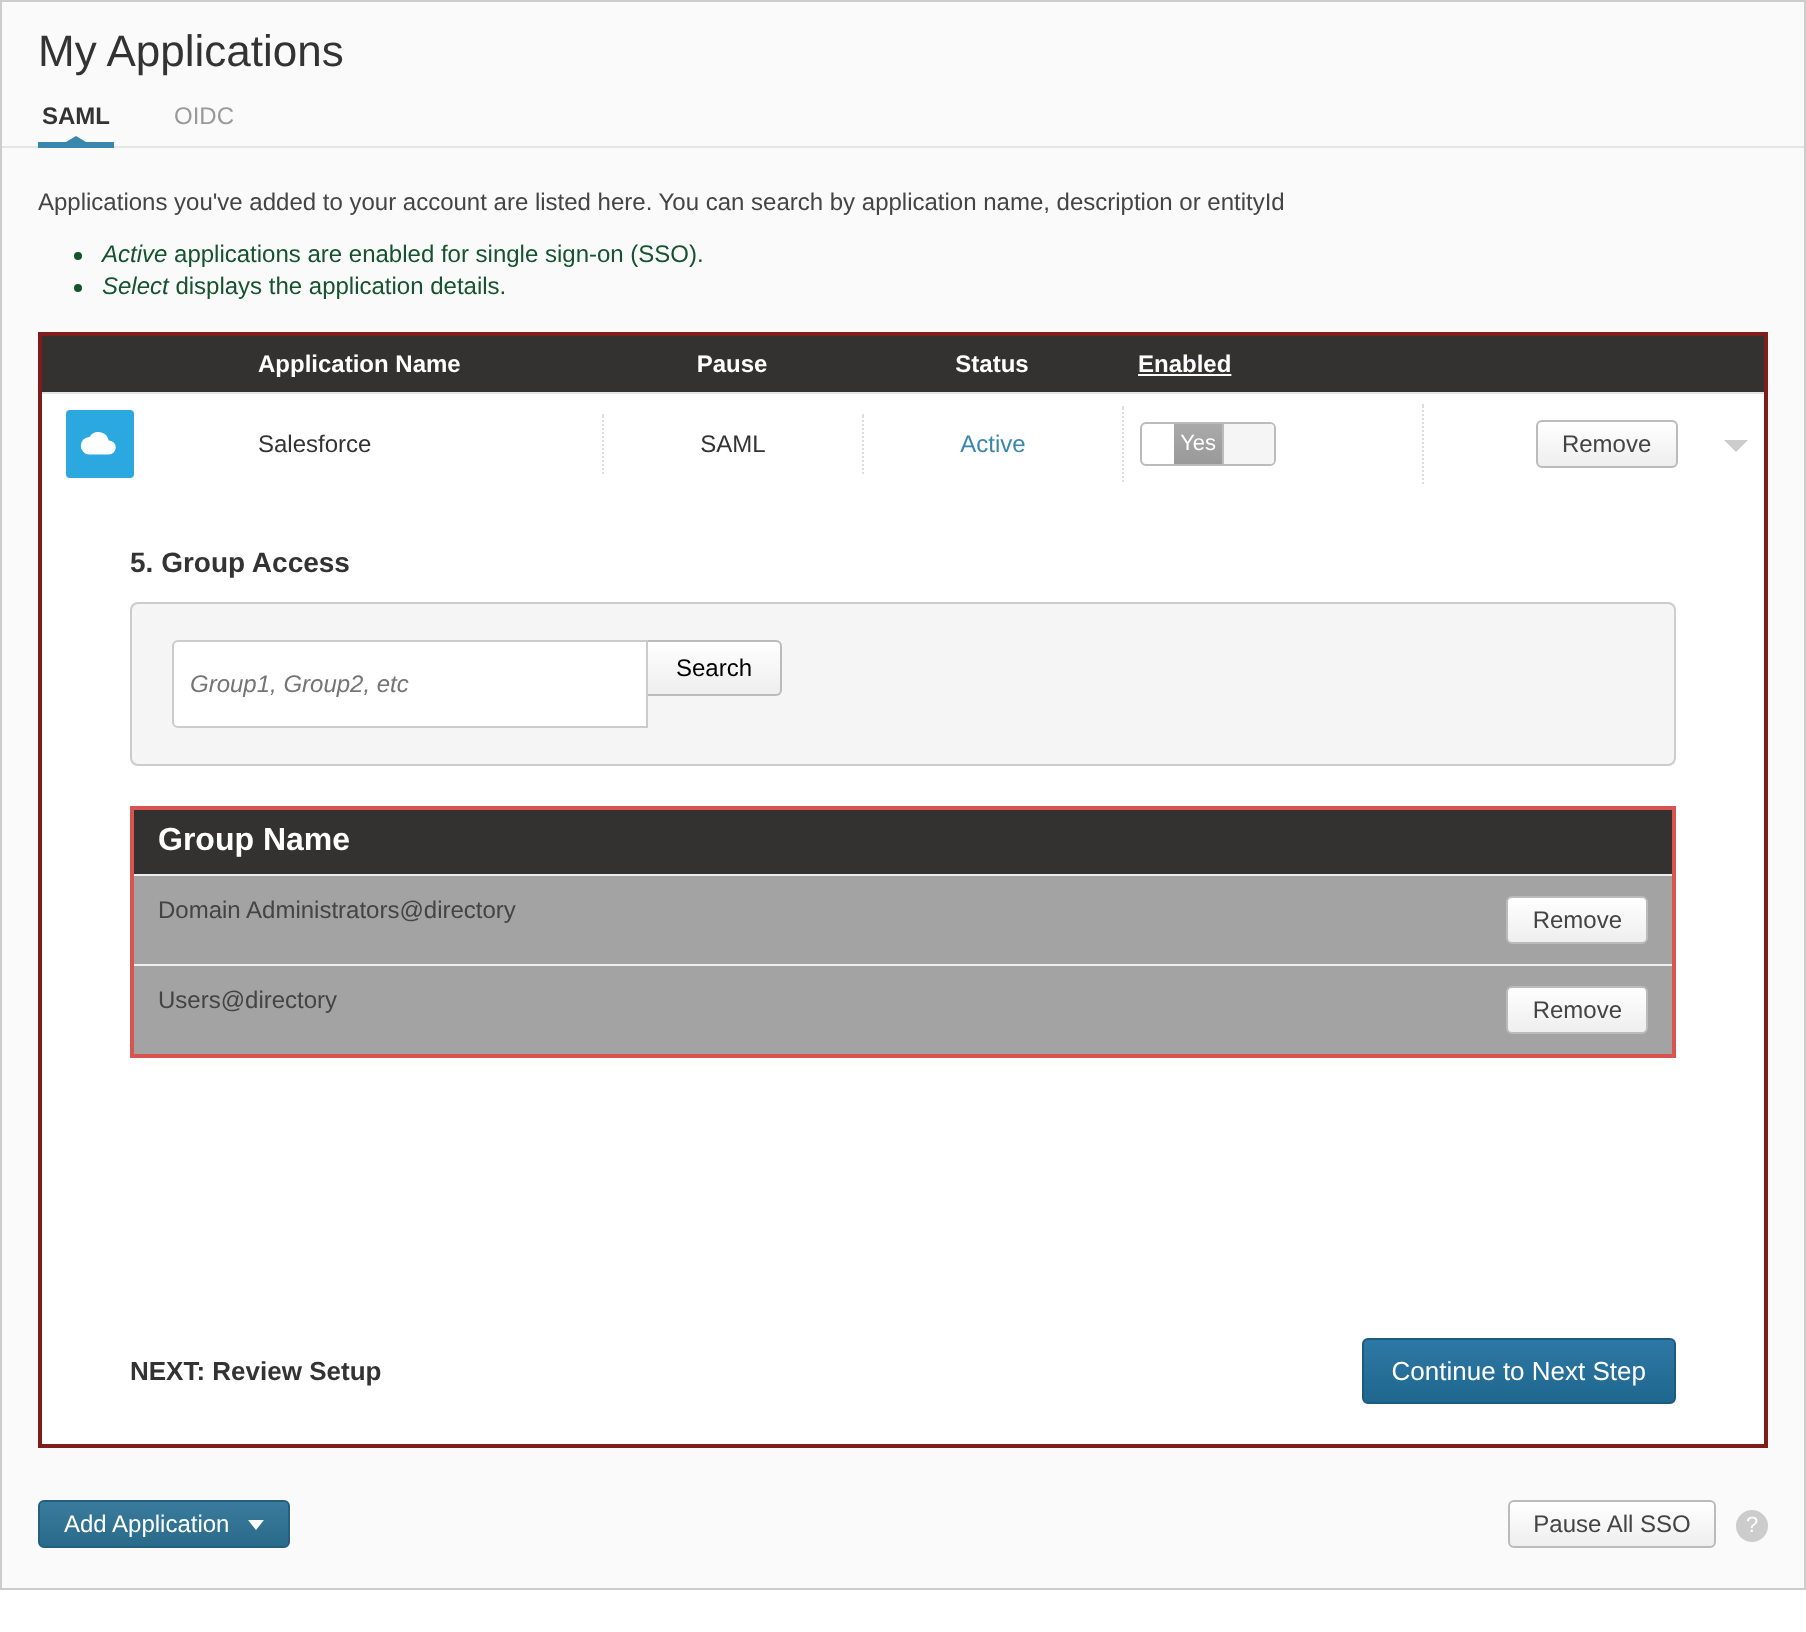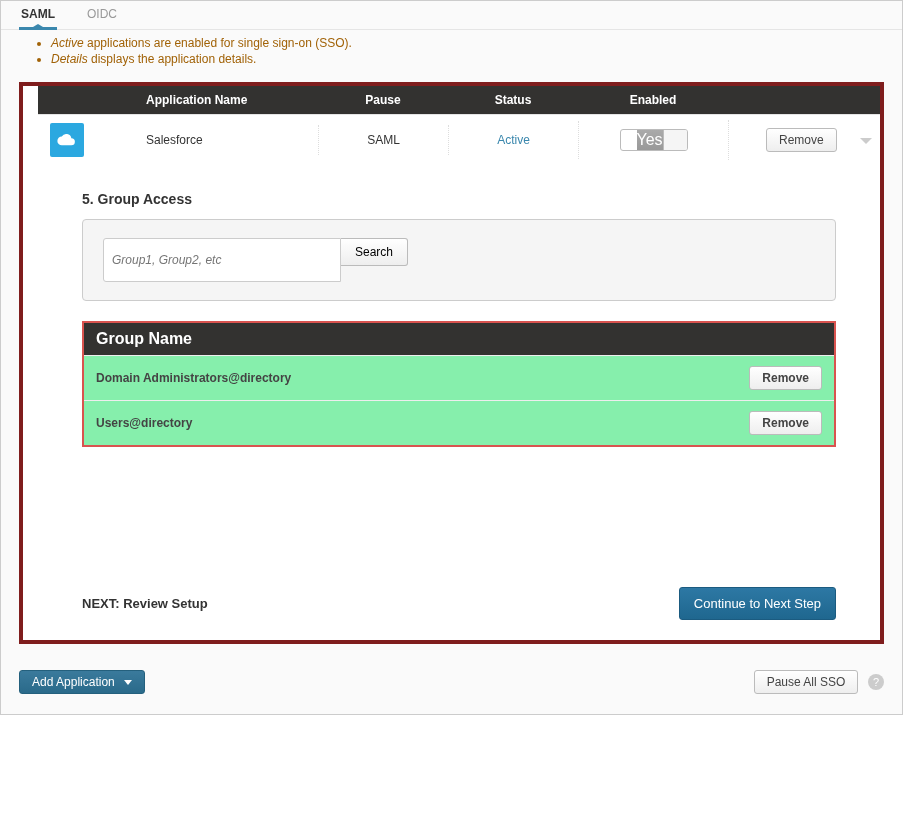--- a/index.html
+++ b/index.html
@@ -58,60 +58,60 @@
     background:#3a87ad;
   }
   .instructions {
     padding: 20px 18px 6px 18px;
     color: #444;
     font-size: 12px;
   }
   .bullets {
     padding: 6px 18px 14px 50px;
     font-size: 12px;
-    color: #a16207;
+    color: #14532d;
   }
   .bullets li { margin-bottom: 2px; }
   .italic { font-style: italic; }
   
-  .app-table-wrap { margin: 0 18px; border:4px solid #7f1d1d; background:#fff;padding-left:15px;}
+  .app-table-wrap { margin: 0 18px; border:2px solid #7f1d1d; background:#fff;}
   .thead-row {
     display: flex;
     background: #333230;
     color: #fff;
     font-size: 12px;
     font-weight: 600;
   }
   .thead-row > div { padding: 7px 8px; }
   .col-icon { width: 100px; }
   .col-name { width: 180px; }
   .col-type { width: 130px; text-align: center;}
   .col-status { width: 130px; text-align:center;}
-  .col-enabled { width: 150px; text-align:center;}
+  .col-enabled { width: 150px; text-align:left;text-decoration:underline;}
   .col-actions { flex: 1; text-align: right; padding-right: 18px;}
   
   .tbody-row {
     display: flex;
     align-items: center;
     background: #fff;
     border-top: 1px solid #e5e5e5;
   }
   .tbody-row > div { padding: 8px 8px; font-size: 12px; }
   .app-icon {
     width: 34px; height: 34px; background: #2ba8e0; border-radius: 2px;
     display:flex; align-items:center; justify-content:center; margin-left:4px;
   }
   .cloud-icon { width:22px; height:14px; }
   .link { color: #3a87ad; cursor:pointer; }
   .toggle {
     display:inline-flex; border:1px solid #bbb; border-radius:3px; overflow:hidden;
     width: 68px; height:22px; background:#fff; position:relative;
   }
   .toggle-yes {
-    background: linear-gradient(#aaa,#999); color:#fff; font-size:16px;
+    background: linear-gradient(#aaa,#999); color:#fff; font-size:11px;
     width: 34px; display:flex; align-items:center; justify-content:center;
     border-right:1px solid #bbb;
     margin-left:16px;
   }
   .toggle-knob {
     width:34px; background:#f5f5f5;
   }
   .btn {
     display:inline-block; padding: 4px 12px; font-size:12px;
     background: linear-gradient(#fff,#eee); border:1px solid #bbb;
@@ -153,22 +153,22 @@
   }
   
   .group-table {
     border:2px solid #d9534f; border-radius:0;
   }
   .group-thead {
     background:#333230; color:#fff; font-size:16px; font-weight:600;
     padding:7px 12px;
   }
   .group-row {
-    display:flex; align-items:center; justify-content:space-between;
-    padding: 10px 12px; border-top:1px solid #eee; background:#86efac;font-weight:bold;
+    display:flex; align-items:flex-start; justify-content:space-between;
+    padding: 10px 12px; border-top:1px solid #eee; background:#a3a3a3;
   }
   .group-row:first-of-type { border-top:none; }
   .group-name { font-size:12px; color:#444; }
   
   .footer-row {
     display:flex; justify-content:space-between; align-items:center;
     margin-top: 140px;
   }
   .next-label { font-weight:700; font-size:13px; }
   .btn-lg { padding:8px 14px; font-size:13px; }
@@ -186,29 +186,31 @@
     display:inline-flex; width:16px;height:16px;border-radius:50%;
     background:#ccc; color:#fff; font-size:11px; align-items:center;justify-content:center;
     margin-left:6px;
   }
   .col-sep { border-left:1px dotted #ddd; }
 </style>
 </head>
 <body>
 
 <div class="outer">
+  <h1 class="page-title">My Applications</h1>
 
   <div class="tabs">
     <div class="tab active">SAML</div>
     <div class="tab">OIDC</div>
   </div>
 
+  <div class="instructions">Applications you've added to your account are listed here. You can search by application name, description or entityId</div>
   <ul class="bullets">
     <li><span class="italic">Active</span><span> applications are enabled for single sign-on (SSO).</span></li>
-    <li><span class="italic">Details</span><span> displays the application details.</span></li>
+    <li><span class="italic">Select</span><span> displays the application details.</span></li>
   </ul>
 
   <div class="app-table-wrap">
     <div class="thead-row">
       <div class="col-icon"></div>
       <div class="col-name">Application Name</div>
       <div class="col-type">Pause</div>
       <div class="col-status">Status</div>
       <div class="col-enabled">Enabled</div>
       <div class="col-actions"></div>

